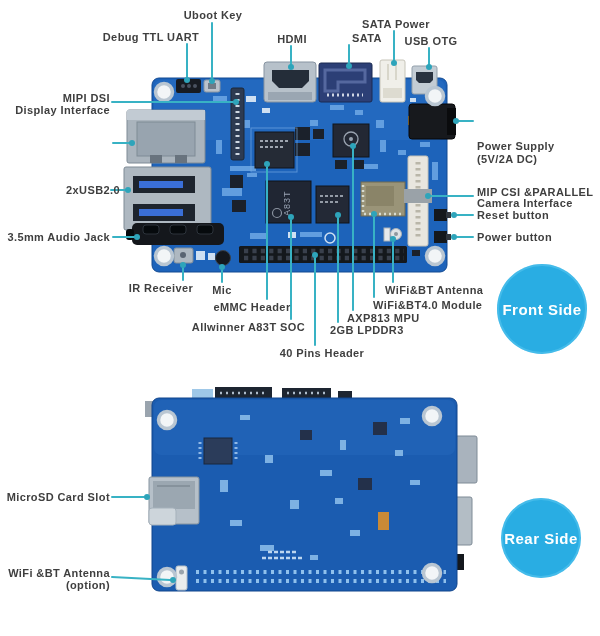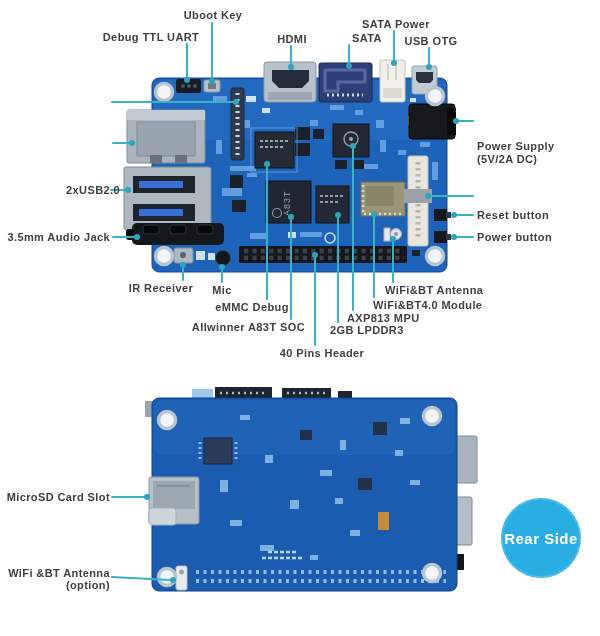--- a/index.html
+++ b/index.html
@@ -334,45 +334,56 @@
     </g>
   </svg>
 
   <div class="lbl ctr" style="left:213px;top:9px">Uboot Key</div>
   <div class="lbl ctr" style="left:151px;top:31px">Debug TTL UART</div>
   <div class="lbl ctr" style="left:292px;top:33px">HDMI</div>
   <div class="lbl ctr" style="left:367px;top:32px">SATA</div>
   <div class="lbl ctr" style="left:396px;top:18px">SATA Power</div>
   <div class="lbl ctr" style="left:431px;top:35px">USB OTG</div>
 
+  <div class="lbl ral" style="right:490px;top:92px">
+    <div>MIPI DSI</div>
+    <div>Display Interface</div>
+  </div>
   <div class="lbl ral" style="right:480px;top:184px">2xUSB2.0</div>
   <div class="lbl ral" style="right:490px;top:231px">3.5mm Audio Jack</div>
 
   <div class="lbl ctr" style="left:161px;top:282px">IR Receiver</div>
   <div class="lbl ctr" style="left:222px;top:284px">Mic</div>
-  <div class="lbl ctr" style="left:252px;top:301px">eMMC Debug</div>
+  <div class="lbl ctr" style="left:252px;top:301px">eMMC Header</div>
   <div class="lbl ral" style="right:295px;top:321px">
     <div>Allwinner A83T SOC</div>
   </div>
   <div class="lbl ctr" style="left:322px;top:347px">40 Pins Header</div>
   <div class="lbl" style="left:330px;top:324px">2GB LPDDR3</div>
   <div class="lbl" style="left:347px;top:312px">AXP813 MPU</div>
   <div class="lbl" style="left:373px;top:299px">WiFi&amp;BT4.0 Module</div>
   <div class="lbl" style="left:385px;top:284px">WiFi&amp;BT Antenna</div>
 
   <div class="lbl lh13" style="left:477px;top:108px">
     <div>Power Supply</div>
     <div>(5V/2A DC)</div>
   </div>
+  <div class="lbl lh11" style="left:477px;top:187px">
+    <div>MIP CSI &amp;PARALLEL</div>
+    <div>Camera Interface</div>
+  </div>
   <div class="lbl" style="left:477px;top:209px">Reset button</div>
   <div class="lbl" style="left:477px;top:231px">Power button</div>
 
   <div class="lbl ral" style="right:490px;top:491px">MicroSD Card Slot</div>
   <div class="lbl ral" style="right:490px;top:567px">
     <div>WiFi &amp;BT Antenna</div>
     <div>(option)</div>
   </div>
 
+  <div class="badge" style="left:497px;top:264px;width:90px;height:90px">
+    <span>Front Side</span>
+  </div>
   <div class="badge" style="left:501px;top:498px;width:80px;height:80px">
     <span>Rear Side</span>
   </div>
 
 </div>
 
 </body></html>

